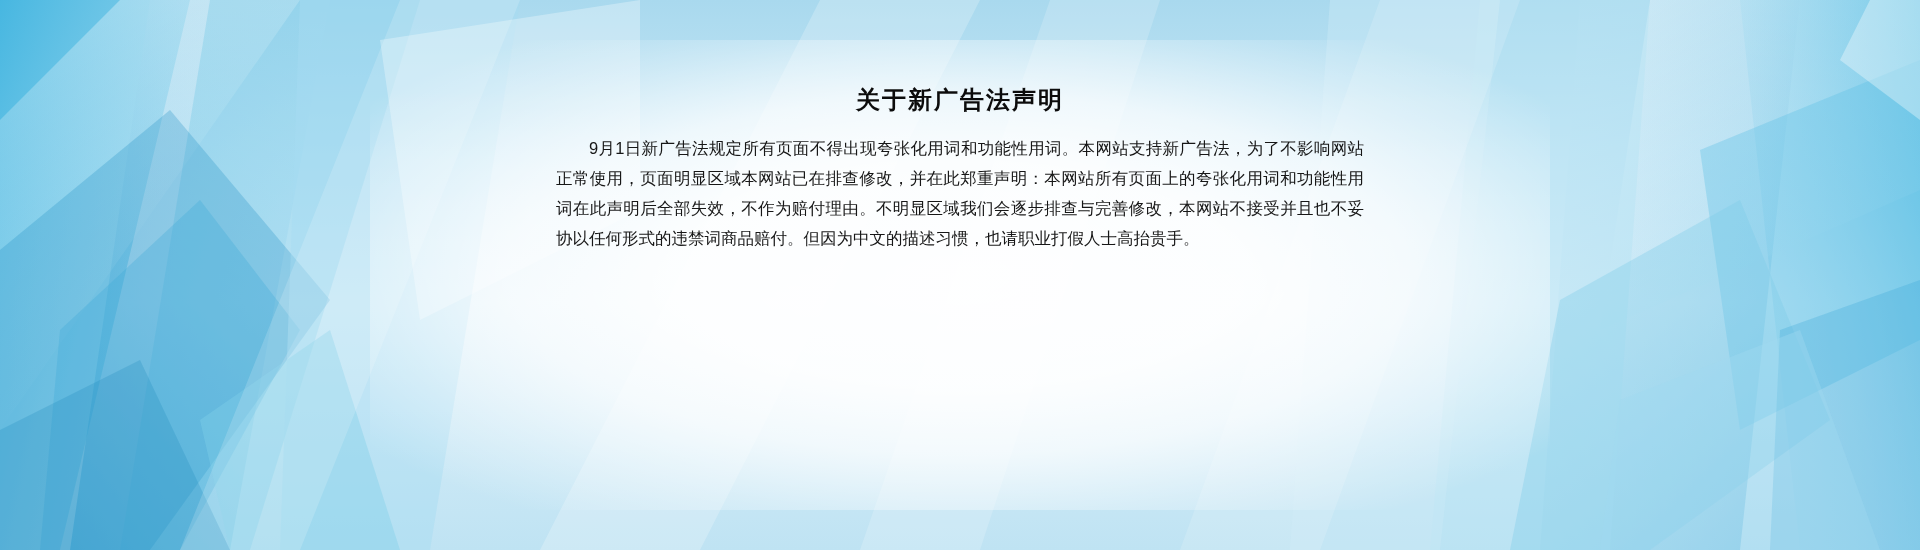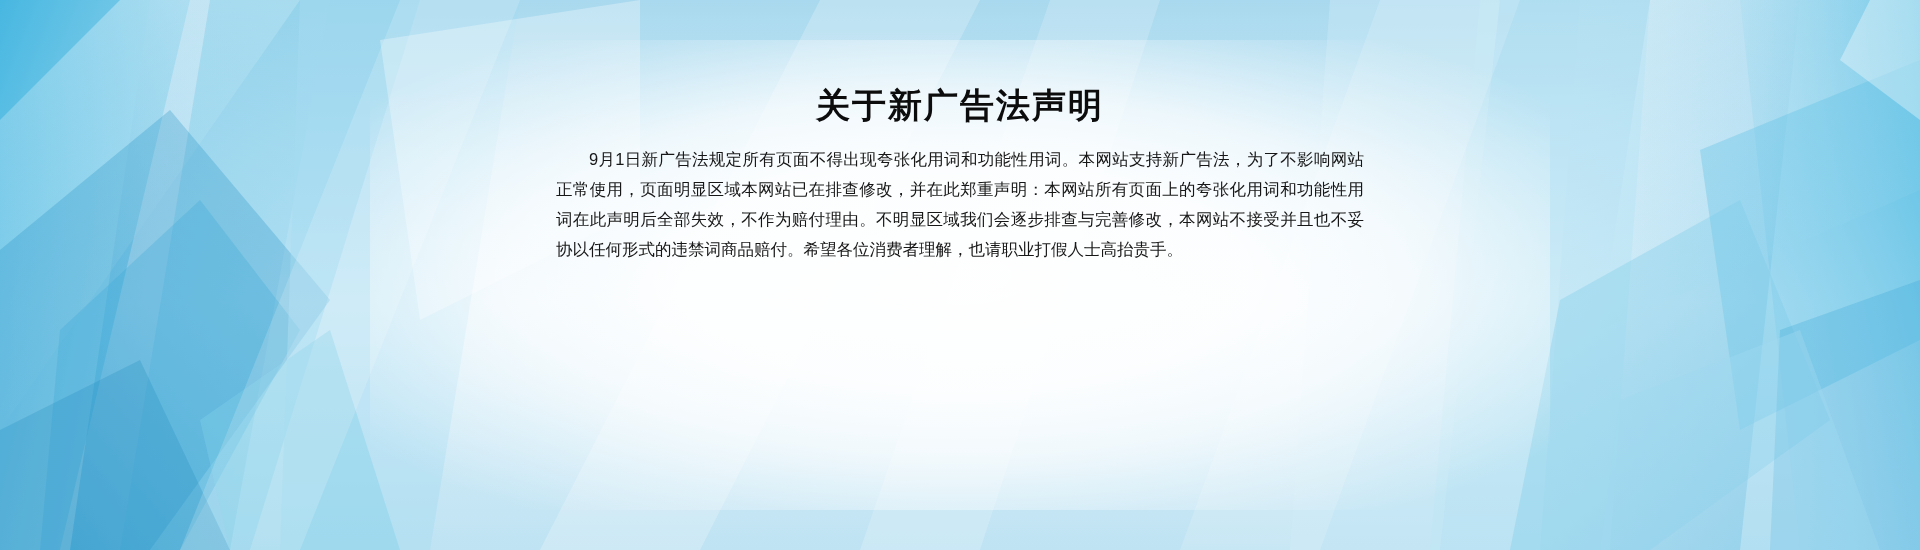--- a/index.html
+++ b/index.html
@@ -52,21 +52,21 @@
   .content {
     position: absolute;
     inset: 0;
     display: flex;
     flex-direction: column;
     align-items: center;
   }
 
   .title {
     margin-top: 86px;
-    font-size: 34px;
+    font-size: 24px;
     font-weight: bold;
     letter-spacing: 2px;
     color: #0c0c0c;
     line-height: 1.15;
     white-space: nowrap;
   }
 
   .body-block {
     width: 808px;
     margin-top: 19px;
@@ -147,17 +147,17 @@
     <polygon points="1380,0 1520,0 1320,550 1180,550" fill="#ffffff" opacity="0.15"></polygon>
     <polygon points="400,0 520,0 300,550 180,550" fill="#ffffff" opacity="0.16"></polygon>
   </svg>
 
   <div class="glow"></div>
 
   <div class="content">
     <div class="title">关于新广告法声明</div>
 
     <div class="body-block">
-      <p class="para-1">9月1日新广告法规定所有页面不得出现夸张化用词和功能性用词。本网站支持新广告法，为了不影响网站正常使用，页面明显区域本网站已在排查修改，并在此郑重声明：本网站所有页面上的夸张化用词和功能性用词在此声明后全部失效，不作为赔付理由。不明显区域我们会逐步排查与完善修改，本网站不接受并且也不妥协以任何形式的违禁词商品赔付。希望各位消费者理解，也请职业打假人士高抬贵手。</p>
+      <p class="para-1">9月1日新广告法规定所有页面不得出现夸张化用词和功能性用词。本网站支持新广告法，为了不影响网站正常使用，页面明显区域本网站已在排查修改，并在此郑重声明：本网站所有页面上的夸张化用词和功能性用词在此声明后全部失效，不作为赔付理由。不明显区域我们会逐步排查与完善修改，本网站不接受并且也不妥协以任何形式的违禁词商品赔付。但因为中文的描述习惯，也请职业打假人士高抬贵手。</p>
     </div>
   </div>
 
 </div>
 
 </body></html>

